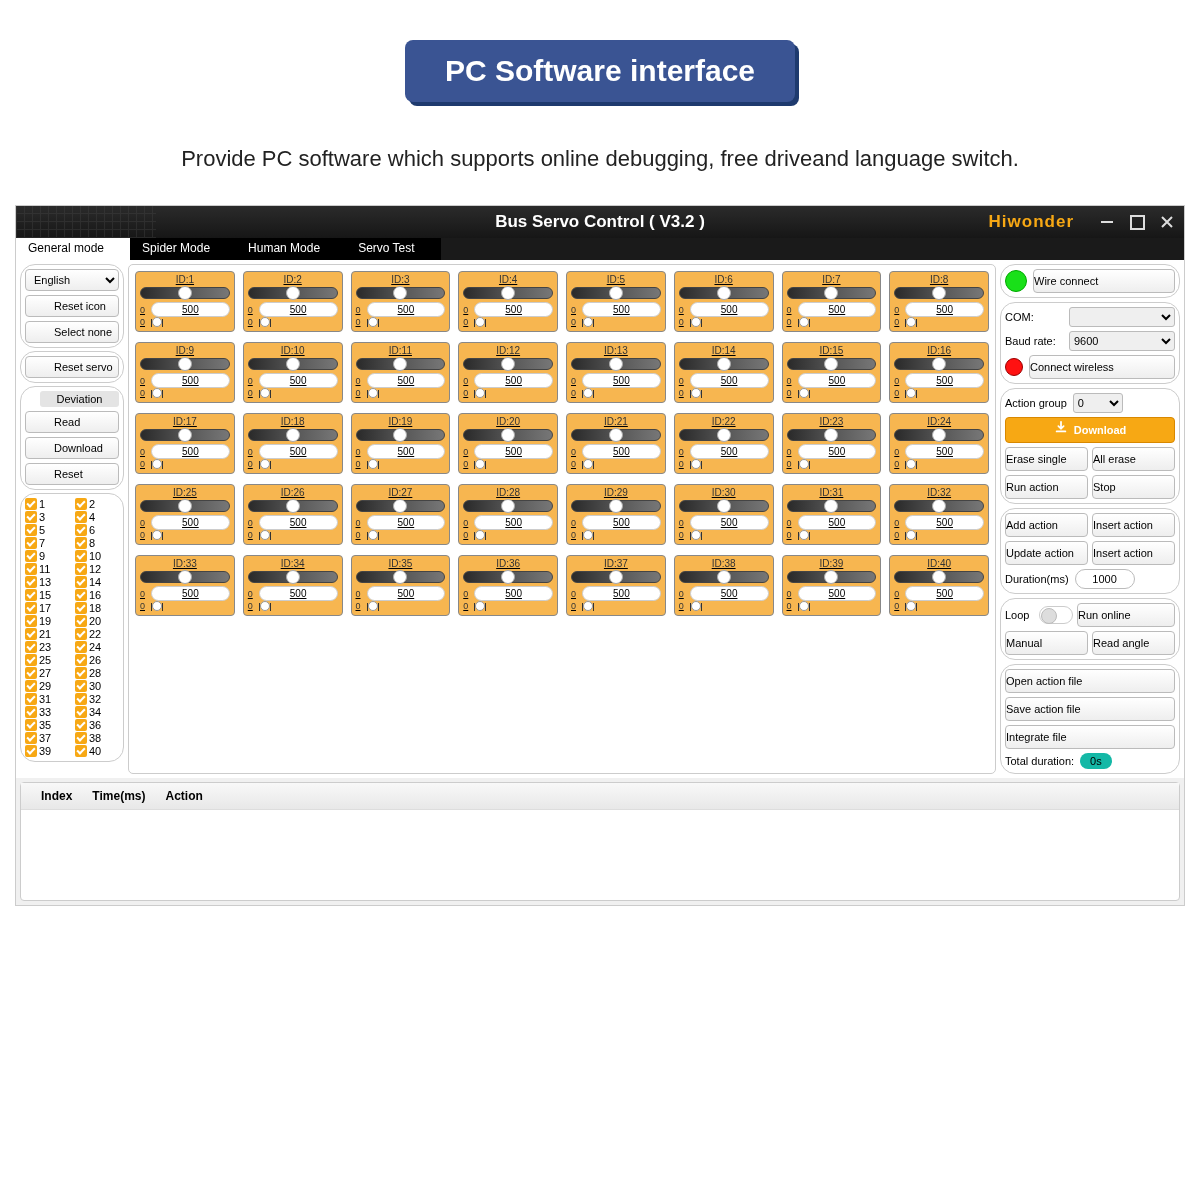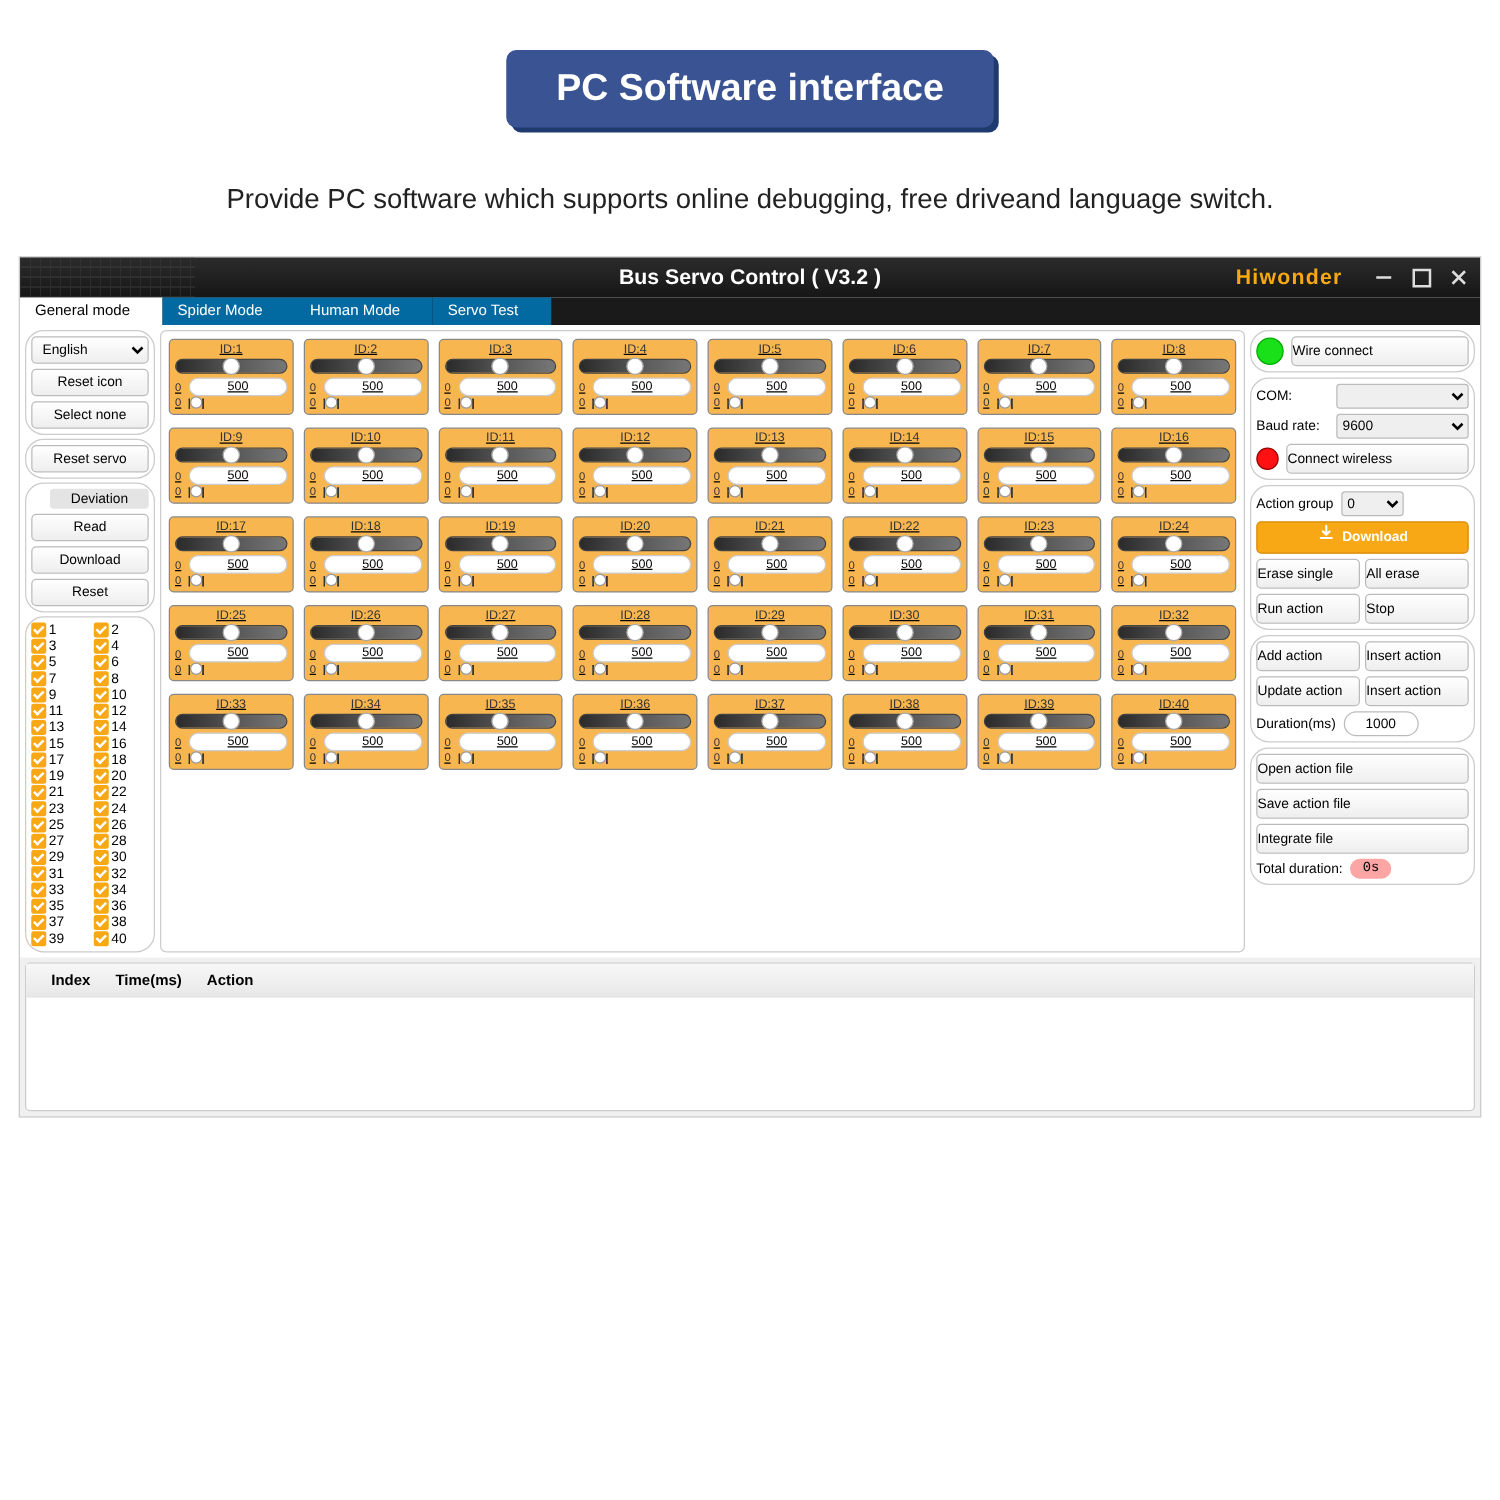--- a/index.html
+++ b/index.html
@@ -65,21 +65,21 @@
   .tabbar {
     display: flex;
     background: #1a1a1a;
     height: 22px;
     align-items: stretch;
   }
   .mode-tab {
     font-size: 12px;
     padding: 3px 12px;
     color: #fff;
-    background: #0369a1;
+    background: #000000;
     position: relative;
     border-right: 14px solid transparent;
   }
   .mode-tab.active {
     background: #fff;
     color: #000;
   }
   .mode-tab::after {
     content: "";
     position: absolute;
@@ -111,23 +111,24 @@
     display: flex;
     flex-direction: column;
     gap: 4px;
   }
   .lbtn, select.lsel {
     font-size: 11px;
     height: 22px;
     border: 1px solid #bbb;
     border-radius: 4px;
     background: linear-gradient(#fff,#eee);
-    text-align: center;
+    text-align: left;
     line-height: 20px;
     cursor: pointer;
+    padding-left: 28px;
   }
   select.lsel { text-align: left; padding: 0 4px; }
   .section-label {
     font-size: 11px;
     text-align: center;
     background: #e4e4e4;
     padding: 2px 4px;
     border-radius: 3px;
     margin-left: 15px;
   }
@@ -263,25 +264,24 @@
     border-radius: 9px;
     background: #fff;
     position: relative;
   }
   .toggle::after {
     content:""; position:absolute; left:1px; top:1px;
     width:14px; height:14px; border-radius:50%;
     background:#ddd; border:1px solid #bbb;
   }
   .rpill {
-    background: #fca5a5;
+    background: #14b8a6;
     border-radius: 10px;
     padding: 2px 10px;
     font-size: 11px;
-    font-family: Liberation Mono, monospace;
   }
   .dl-icon svg { width: 14px; height: 14px; }
   
   .bottom-table {
     margin: 4px;
     border: 1px solid #ccc;
     border-radius: 4px;
     background: #fff;
   }
   .bt-head {
@@ -1294,20 +1294,31 @@
         <div class="rpair">
           <div class="rbtn">Update action</div>
           <div class="rbtn">Insert action</div>
         </div>
         <div class="rrow">
           <span style="font-size:11px;">Duration(ms)</span>
           <input class="rinput" value="1000" style="">
         </div>
       </div>
 
+      <div class="panel">
+        <div class="rpair" style="align-items:center;">
+          <span style="font-size:11px; width:30px;">Loop</span>
+          <div class="toggle"></div>
+          <div class="rbtn">Run online</div>
+        </div>
+        <div class="rpair">
+          <div class="rbtn">Manual</div>
+          <div class="rbtn">Read angle</div>
+        </div>
+      </div>
 
       <div class="panel">
         <div class="rbtn">Open action file</div>
         <div class="rbtn">Save action file</div>
         <div class="rbtn">Integrate file</div>
         <div class="rrow">
           <span style="font-size:11px;">Total duration:</span>
           <span class="rpill">0s</span>
         </div>
       </div>

